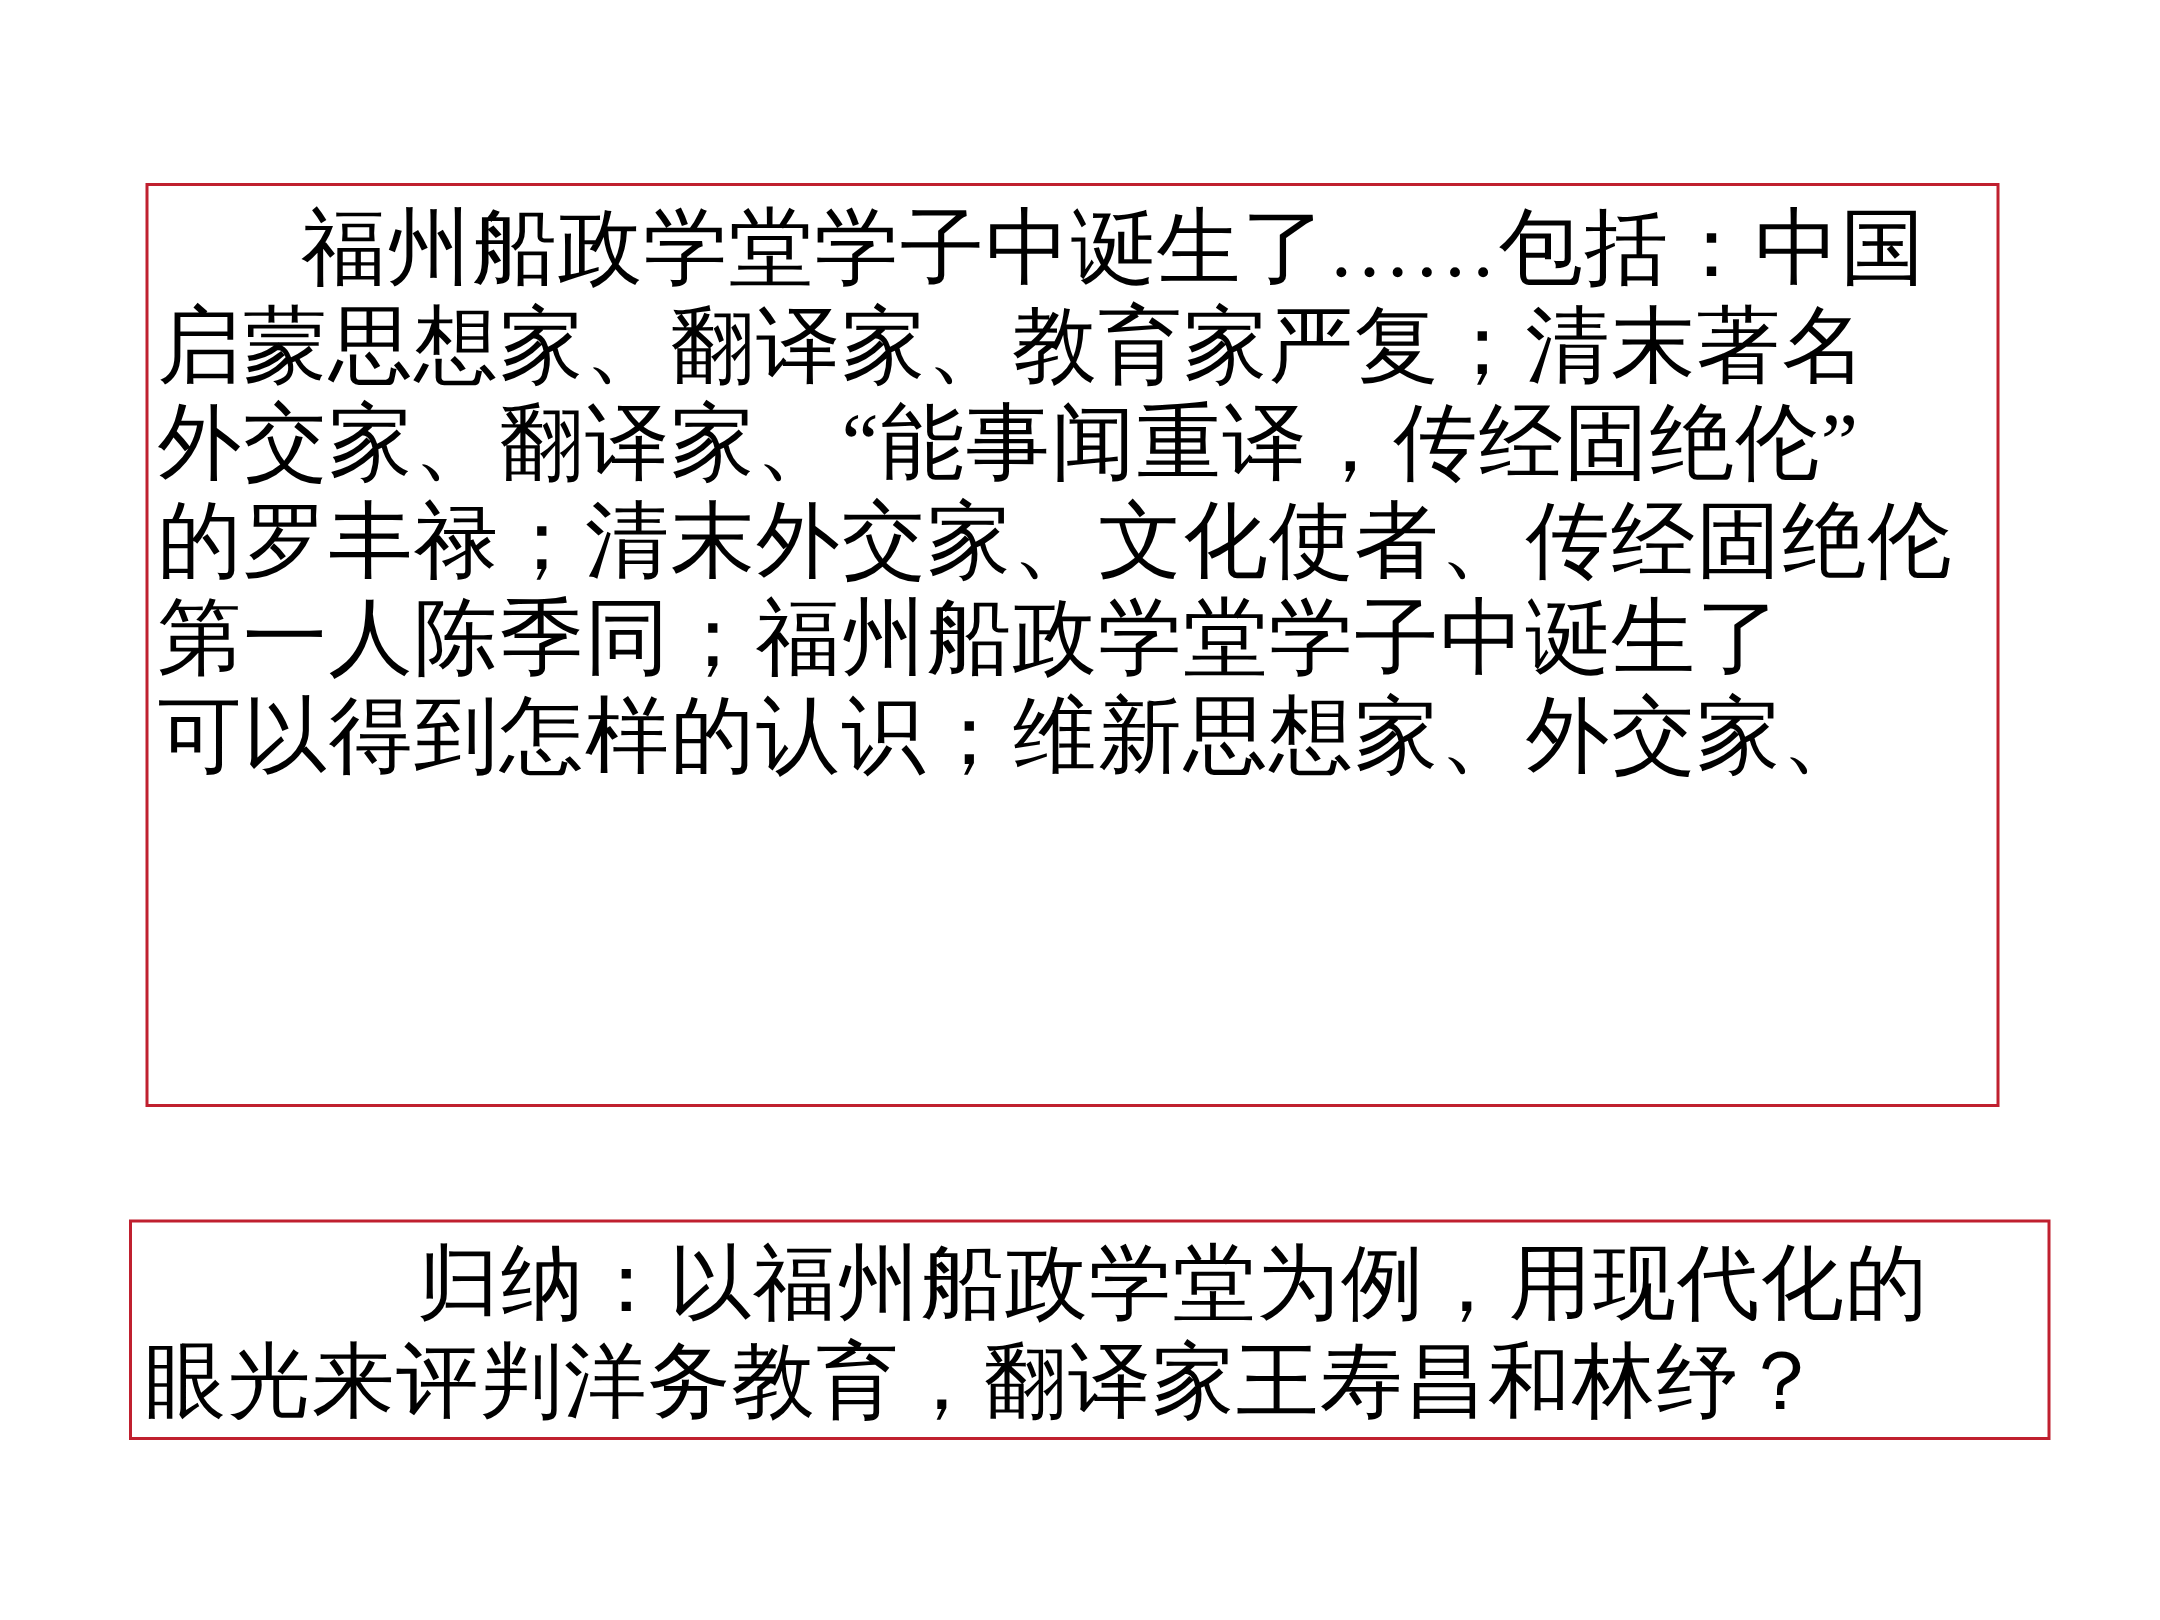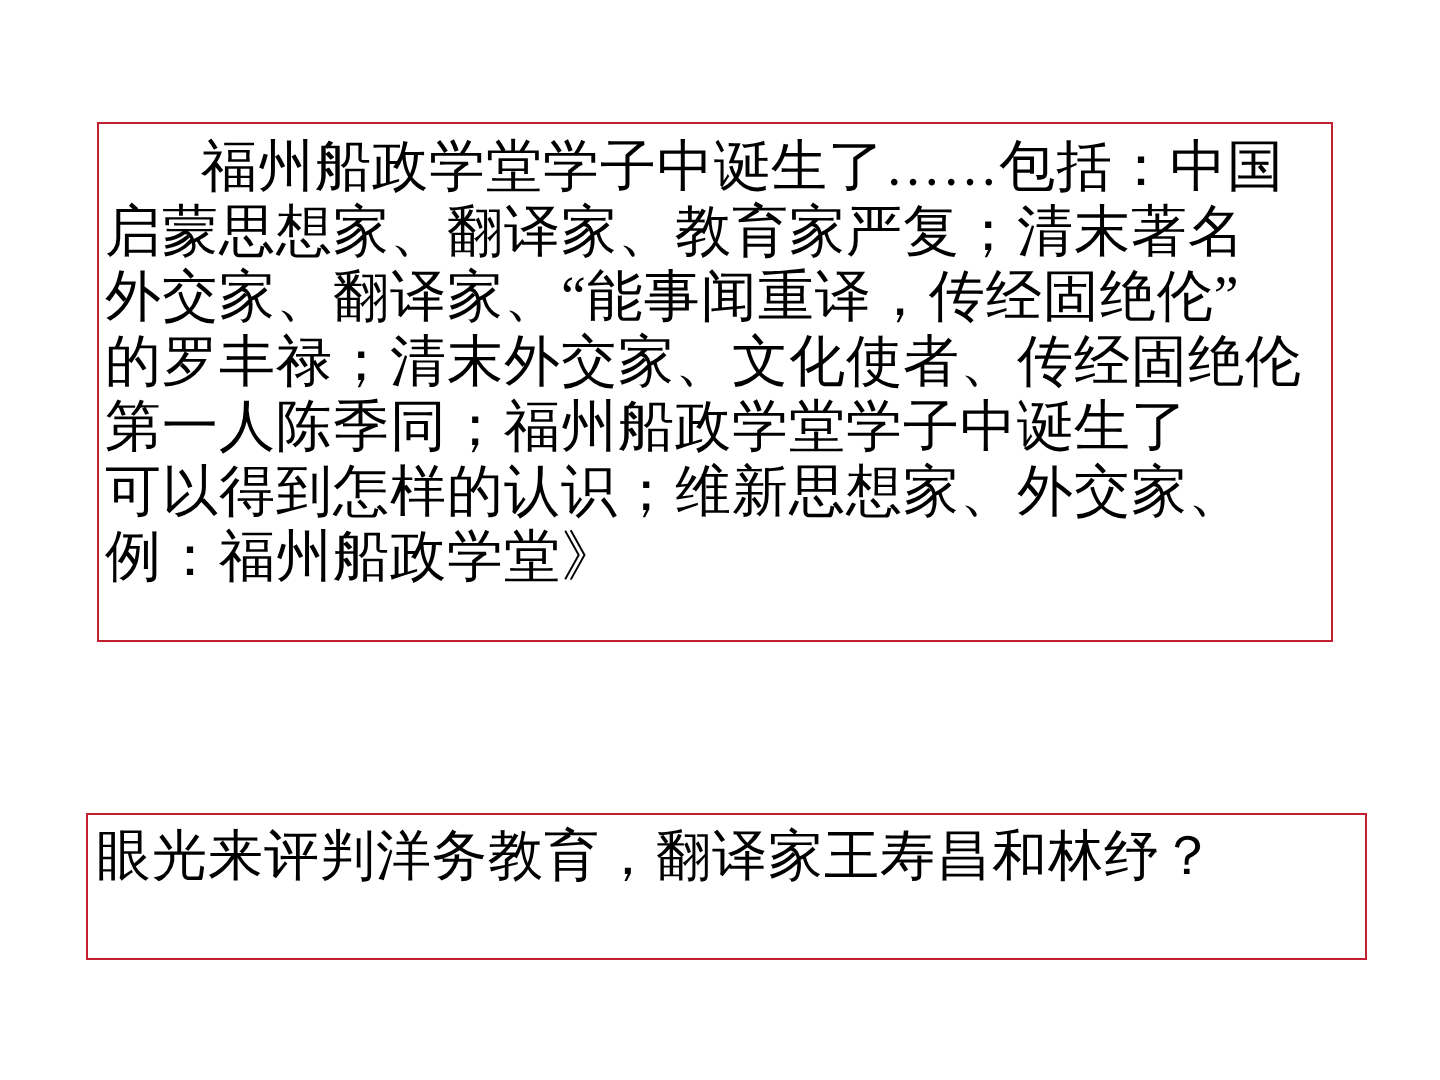--- a/index.html
+++ b/index.html
@@ -22,21 +22,21 @@
     box-sizing: border-box;
     border: 2px solid var(--accent, #c0202f);
     background: #ffffff;
     color: #000000;
     white-space: nowrap;
   }
   .quote-box {
     left: 97px;
     top: 122px;
     width: 1236px;
-    height: 520px;
+    height: 616px;
     padding: 10px 4px 0 6px;
     font-size: 56px;
     line-height: 65px;
     letter-spacing: 1px;
   }
   .question-box {
     left: 86px;
     top: 813px;
     width: 1281px;
     height: 147px;
@@ -60,20 +60,20 @@
 
 <div class="slide">
 
   <div class="textbox quote-box">
     <div class="line indent-para">福州船政学堂学子中诞生了……包括：中国</div>
     <div class="line">启蒙思想家、翻译家、教育家严复；清末著名</div>
     <div class="line">外交家、翻译家、“能事闻重译，传经固绝伦”</div>
     <div class="line">的罗丰禄；清末外交家、文化使者、传经固绝伦</div>
     <div class="line">第一人陈季同；福州船政学堂学子中诞生了</div>
     <div class="line">可以得到怎样的认识；维新思想家、外交家、</div>
-    <div class="line">例：福州船政学堂》</div>
   </div>
 
   <div class="textbox question-box">
+    <div class="line indent-q">归纳：以福州船政学堂为例，用现代化的</div>
     <div class="line">眼光来评判洋务教育，翻译家王寿昌和林纾？</div>
   </div>
 
 </div>
 
 </body></html>

